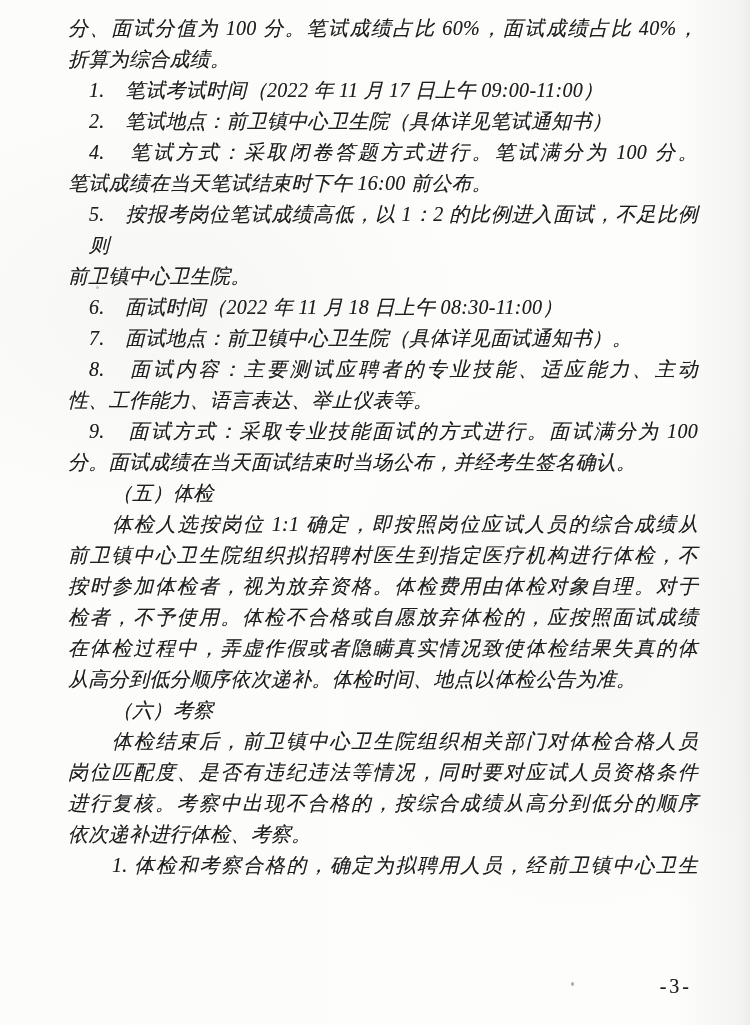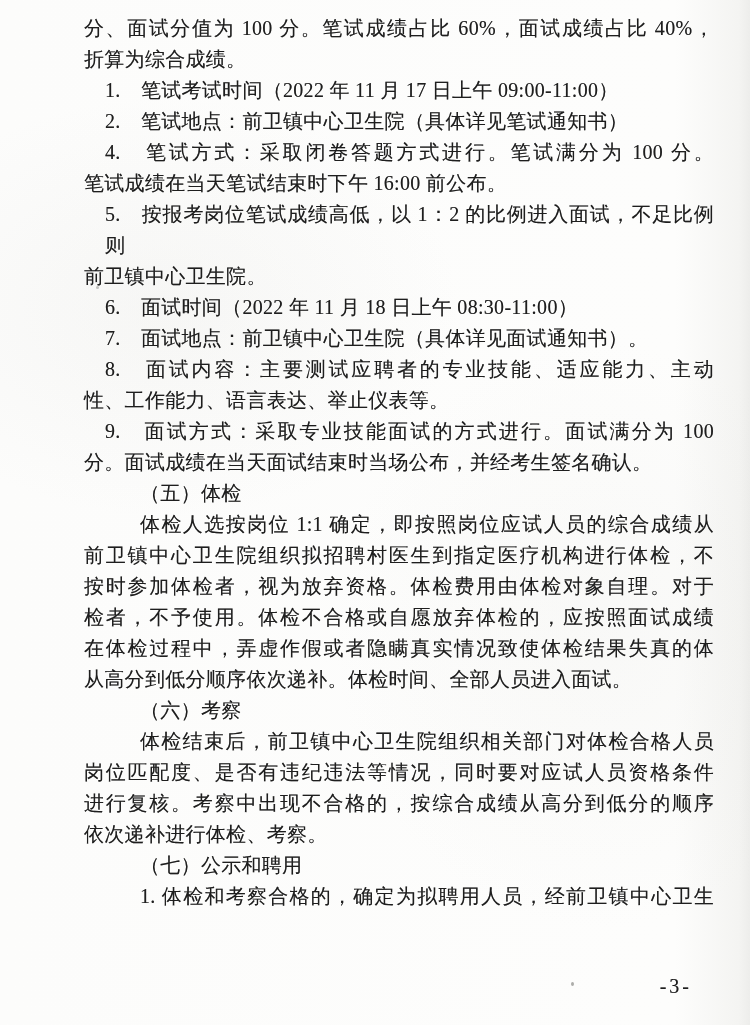--- a/index.html
+++ b/index.html
@@ -15,33 +15,34 @@
     background:
       radial-gradient(ellipse 420px 300px at 22% 30%, rgba(225,225,222,0.22), rgba(255,255,255,0) 70%),
       radial-gradient(ellipse 380px 420px at 80% 62%, rgba(228,228,224,0.18), rgba(255,255,255,0) 70%),
       linear-gradient(90deg, #fcfcfb 0%, #fdfdfc 90%, #f4f4f2 98.5%, #ededeb 100%),
       #fdfdfc;
     font-family: "Liberation Serif", "DejaVu Serif", serif;
     color: #1e1e1e;
   }
   .content {
     position: absolute;
-    left: 84px;
+    left: 68px;
     top: 13px;
     width: 630px;
+    font-style: italic;
   }
   .line {
     font-size: 20px;
     line-height: 31px;
     letter-spacing: 0.3px;
     white-space: pre-wrap;
     text-shadow: 0 0 0.6px rgba(25,25,25,0.45);
   }
   .ind1 { margin-left: 21px; }
-  .ind2 { margin-left: 56px; }
+  .ind2 { margin-left: 44px; }
   .just {
     text-align: justify;
     text-align-last: justify;
   }
   .pagenum {
     position: absolute;
     top: 972px;
     right: 58px;
     font-size: 20px;
     line-height: 28px;
@@ -74,25 +75,24 @@
       <div class="line ind1 just">8.　面试内容：主要测试应聘者的专业技能、适应能力、主动</div>
       <div class="line">性、工作能力、语言表达、举止仪表等。</div>
       <div class="line ind1 just">9.　面试方式：采取专业技能面试的方式进行。面试满分为 100</div>
       <div class="line">分。面试成绩在当天面试结束时当场公布，并经考生签名确认。</div>
       <div class="line ind2">（五）体检</div>
       <div class="line ind2 just">体检人选按岗位 1:1 确定，即按照岗位应试人员的综合成绩从</div>
       <div class="line just">前卫镇中心卫生院组织拟招聘村医生到指定医疗机构进行体检，不</div>
       <div class="line just">按时参加体检者，视为放弃资格。体检费用由体检对象自理。对于</div>
       <div class="line just">检者，不予使用。体检不合格或自愿放弃体检的，应按照面试成绩</div>
       <div class="line just">在体检过程中，弄虚作假或者隐瞒真实情况致使体检结果失真的体</div>
-      <div class="line">从高分到低分顺序依次递补。体检时间、全部人员进入面试。</div>
+      <div class="line">从高分到低分顺序依次递补。体检时间、地点以体检公告为准。</div>
       <div class="line ind2">（六）考察</div>
       <div class="line ind2 just">体检结束后，前卫镇中心卫生院组织相关部门对体检合格人员</div>
       <div class="line just">岗位匹配度、是否有违纪违法等情况，同时要对应试人员资格条件</div>
       <div class="line just">进行复核。考察中出现不合格的，按综合成绩从高分到低分的顺序</div>
       <div class="line">依次递补进行体检、考察。</div>
-      <div class="line ind2">（七）公示和聘用</div>
       <div class="line ind2 just">1. 体检和考察合格的，确定为拟聘用人员，经前卫镇中心卫生</div>
     </div>
   <div class="pagenum">-3-</div>
   <div class="speck speck-1"></div>
   <div class="speck speck-2"></div>
 </div>
 
 </body></html>

